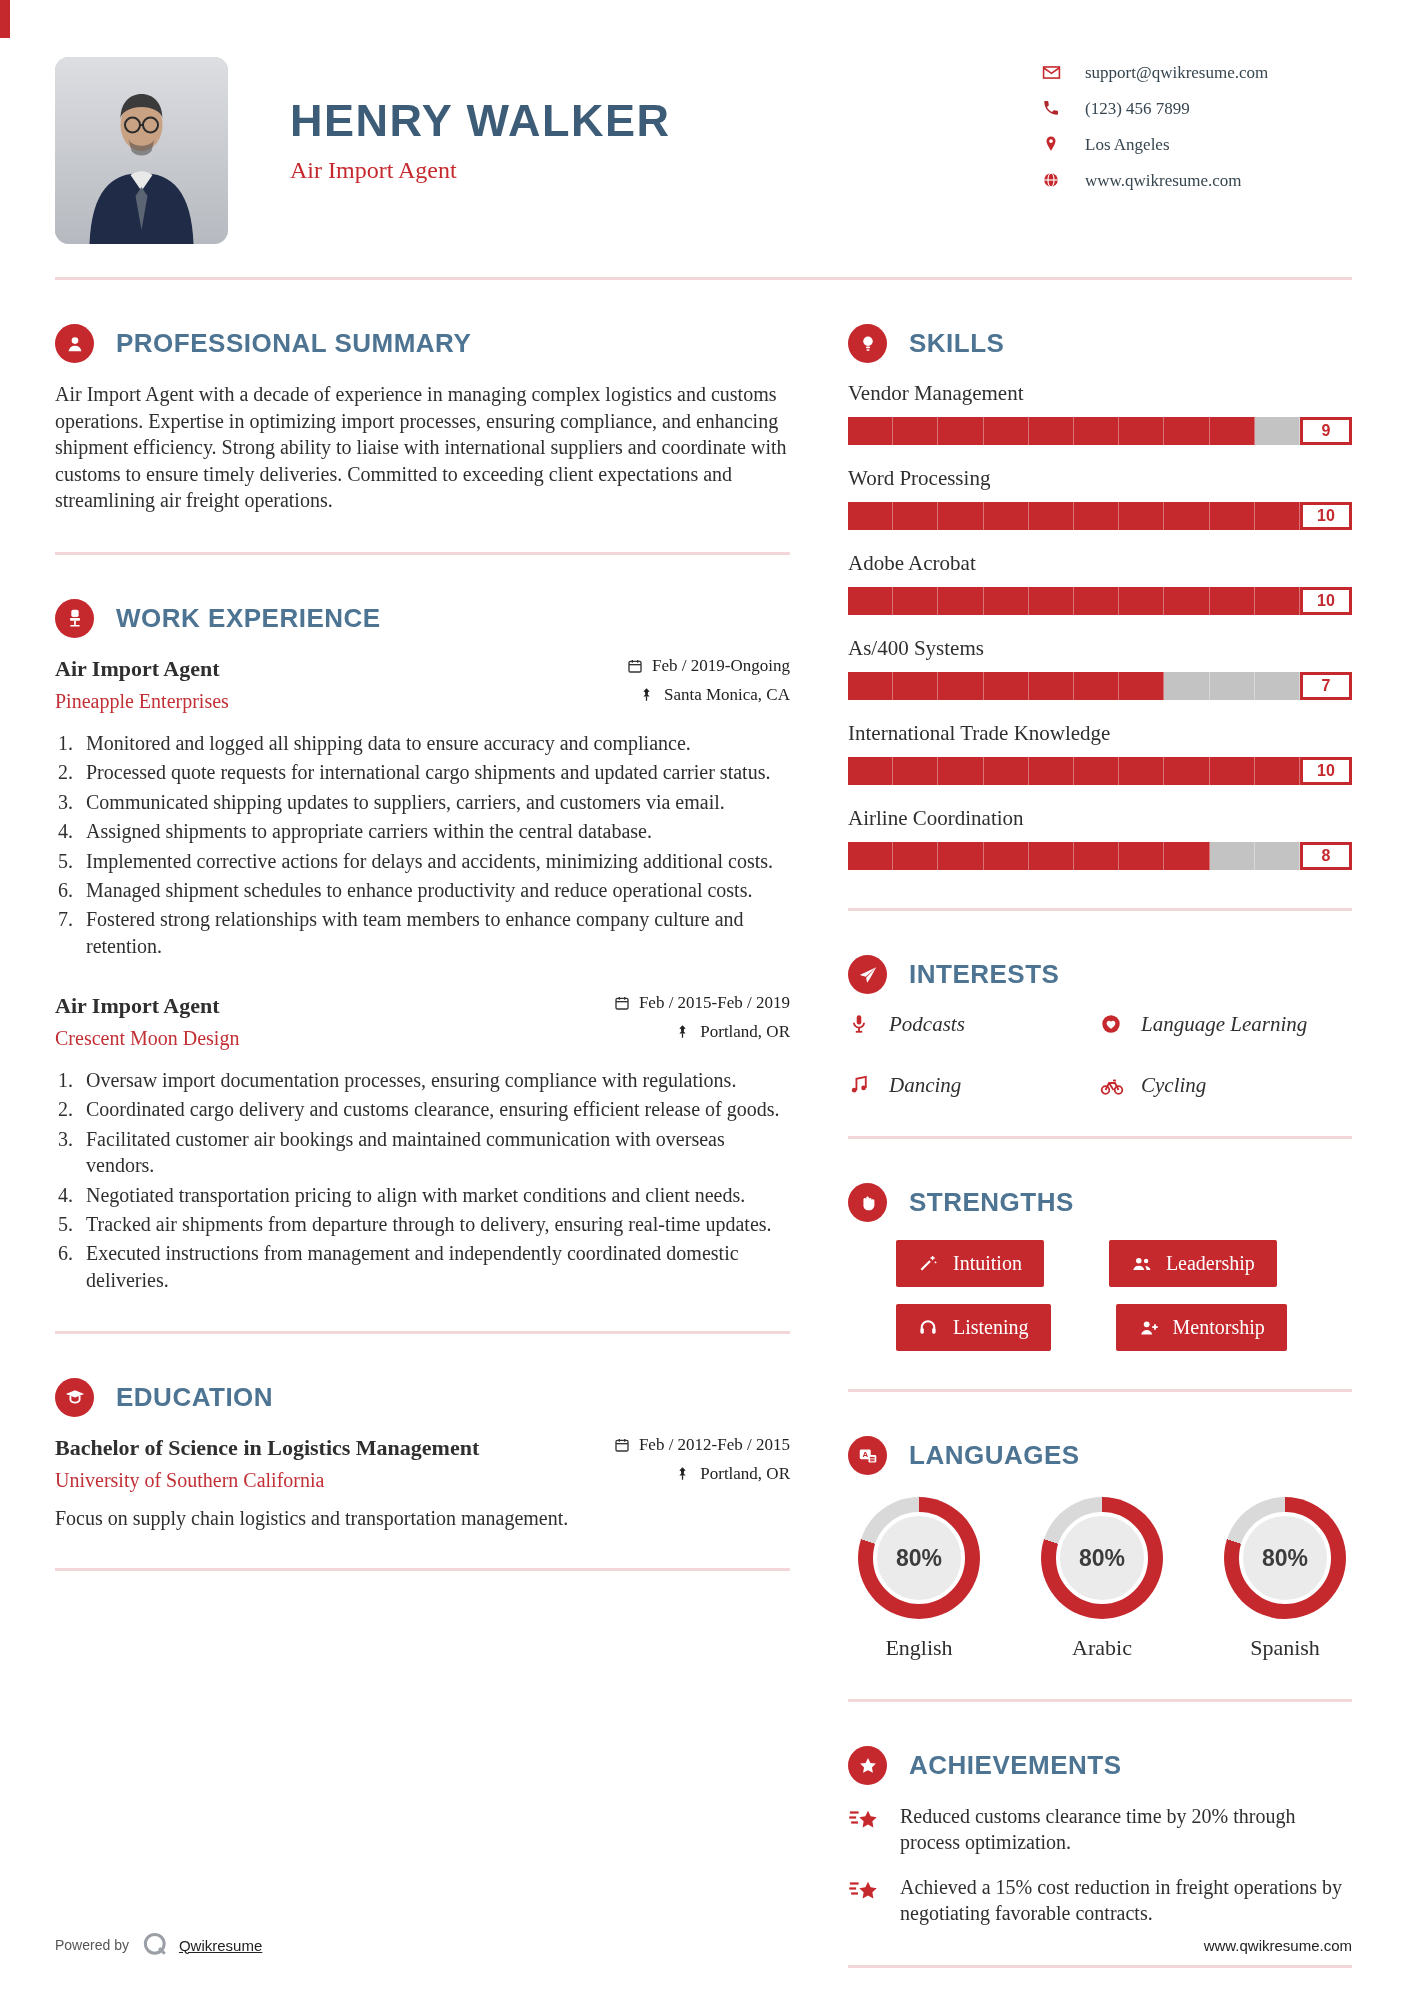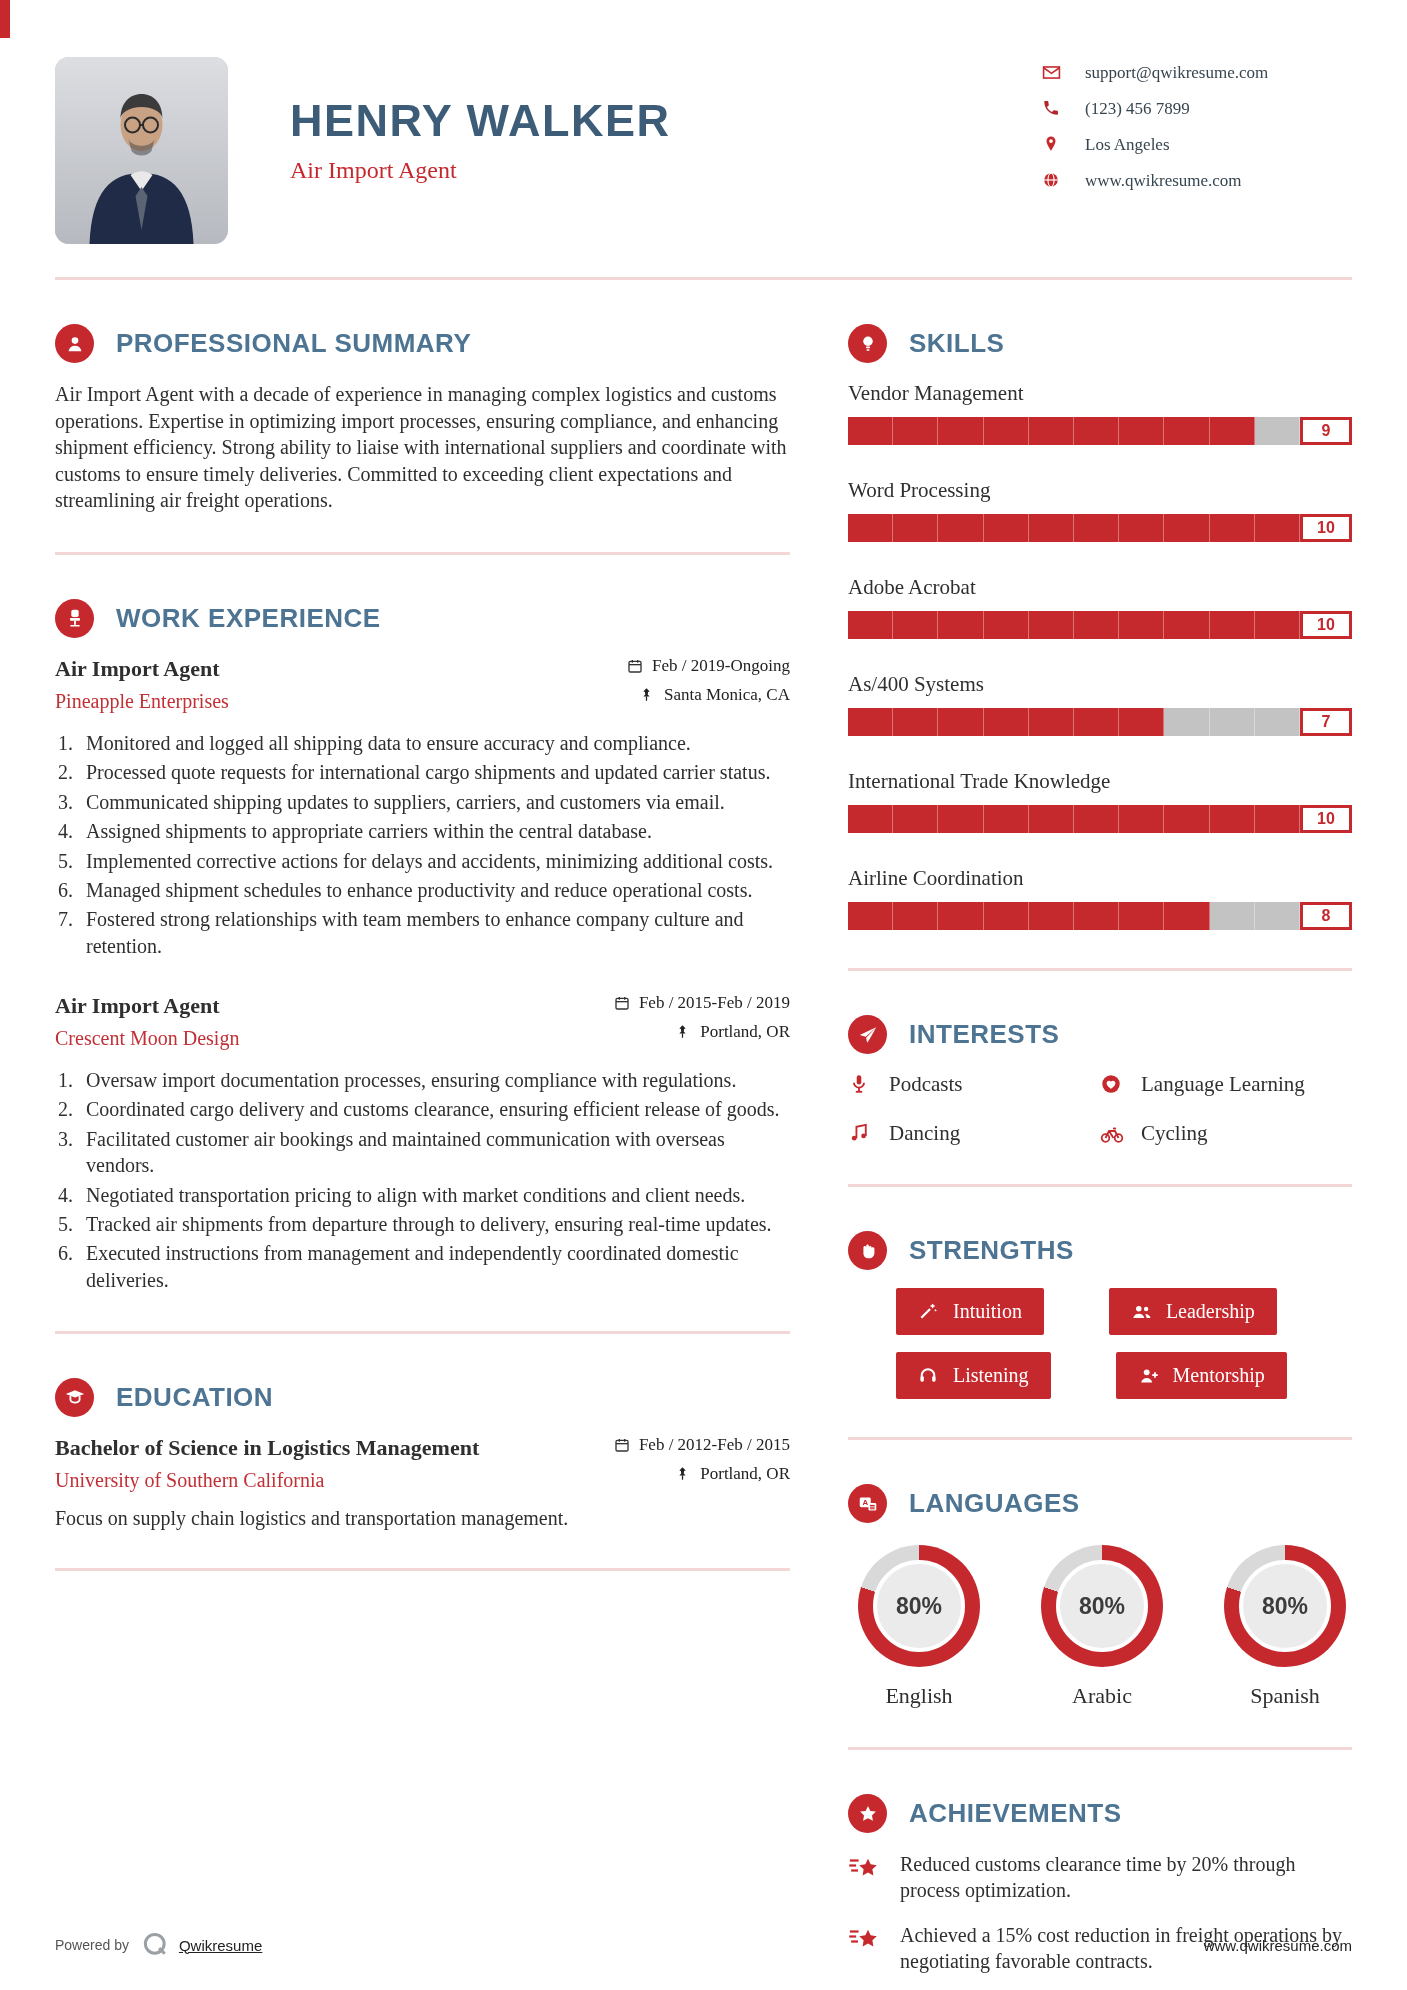--- a/index.html
+++ b/index.html
@@ -57,33 +57,33 @@
   .meta-row{display:flex;justify-content:flex-end;align-items:center;gap:9px;margin-bottom:9px;}
   .meta-row .micon{width:16px;height:16px;display:flex;}
   ol.bullets{list-style:none;counter-reset:b;margin:16px 0 0;padding:0;font-size:20px;line-height:1.32;}
   ol.bullets li{counter-increment:b;position:relative;padding-left:31px;margin-bottom:3px;}
   ol.bullets li::before{content:counter(b) ".";position:absolute;left:3px;}
 
   
   .edu-note{font-size:20px;margin-top:14px;}
 
   
-  .skill{margin-bottom:33px;}
+  .skill{margin-bottom:21px;}
   .skill-label{font-size:21px;margin-bottom:11px;}
   .bar{position:relative;height:28px;}
   .bar-track{position:absolute;inset:0;background:var(--track);}
   .bar-fill{position:absolute;left:0;top:0;bottom:0;background:var(--red);}
   .bar-segments{position:absolute;left:0;top:0;bottom:0;right:52px;
     background:repeating-linear-gradient(to right,transparent 0,transparent calc(10% - 1px),rgba(255,255,255,.35) calc(10% - 1px),rgba(255,255,255,.35) 10%);}
   .bar-box{position:absolute;right:0;top:0;bottom:0;width:52px;background:#fff;border:3px solid var(--red);
     display:flex;align-items:center;justify-content:center;
     font-family:"Liberation Sans","DejaVu Sans",sans-serif;font-weight:bold;font-size:16px;color:var(--red);}
 
   
-  .interests-grid{display:grid;grid-template-columns:1fr 1fr;row-gap:24px;}
+  .interests-grid{display:grid;grid-template-columns:1fr 1fr;row-gap:36px;font-style:italic;}
   .interest{display:flex;align-items:center;gap:17px;font-size:21px;}
   .interest .iicon{width:24px;height:24px;display:flex;flex:none;}
 
   
   .strengths-wrap{display:flex;flex-wrap:wrap;gap:17px;margin-top:8px;}
   .strength-chip{display:flex;align-items:center;gap:13px;background:var(--red);color:#fff;
     padding:12px 22px;font-size:20px;border-radius:2px;margin-left:48px;}
   .strength-chip .sicon{width:22px;height:22px;display:flex;flex:none;}
 
   

